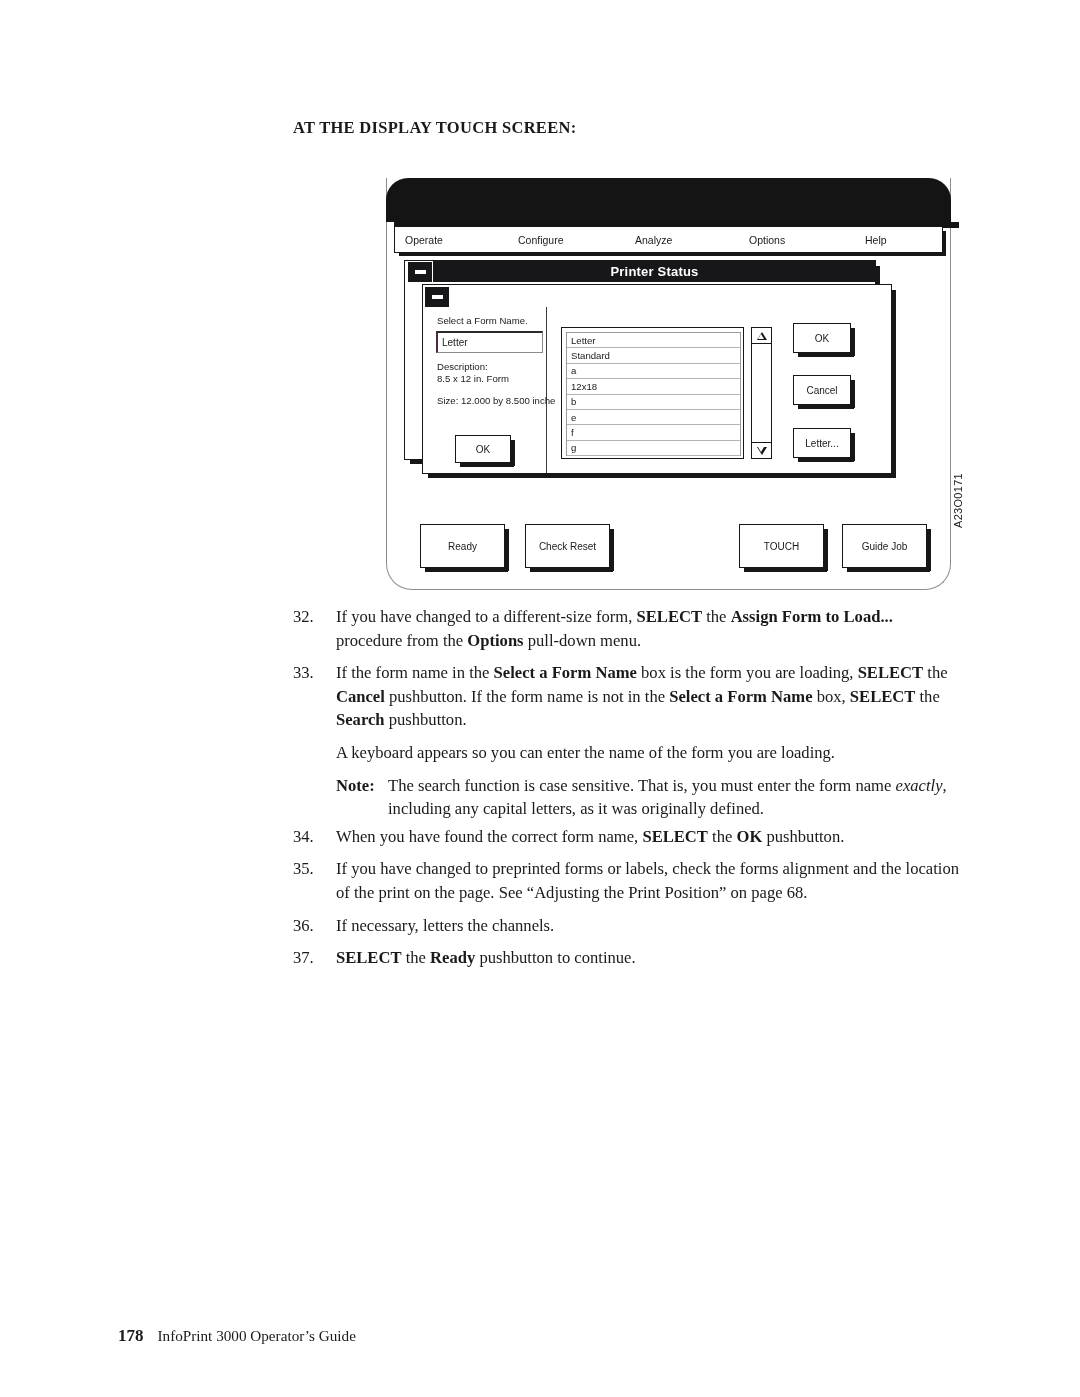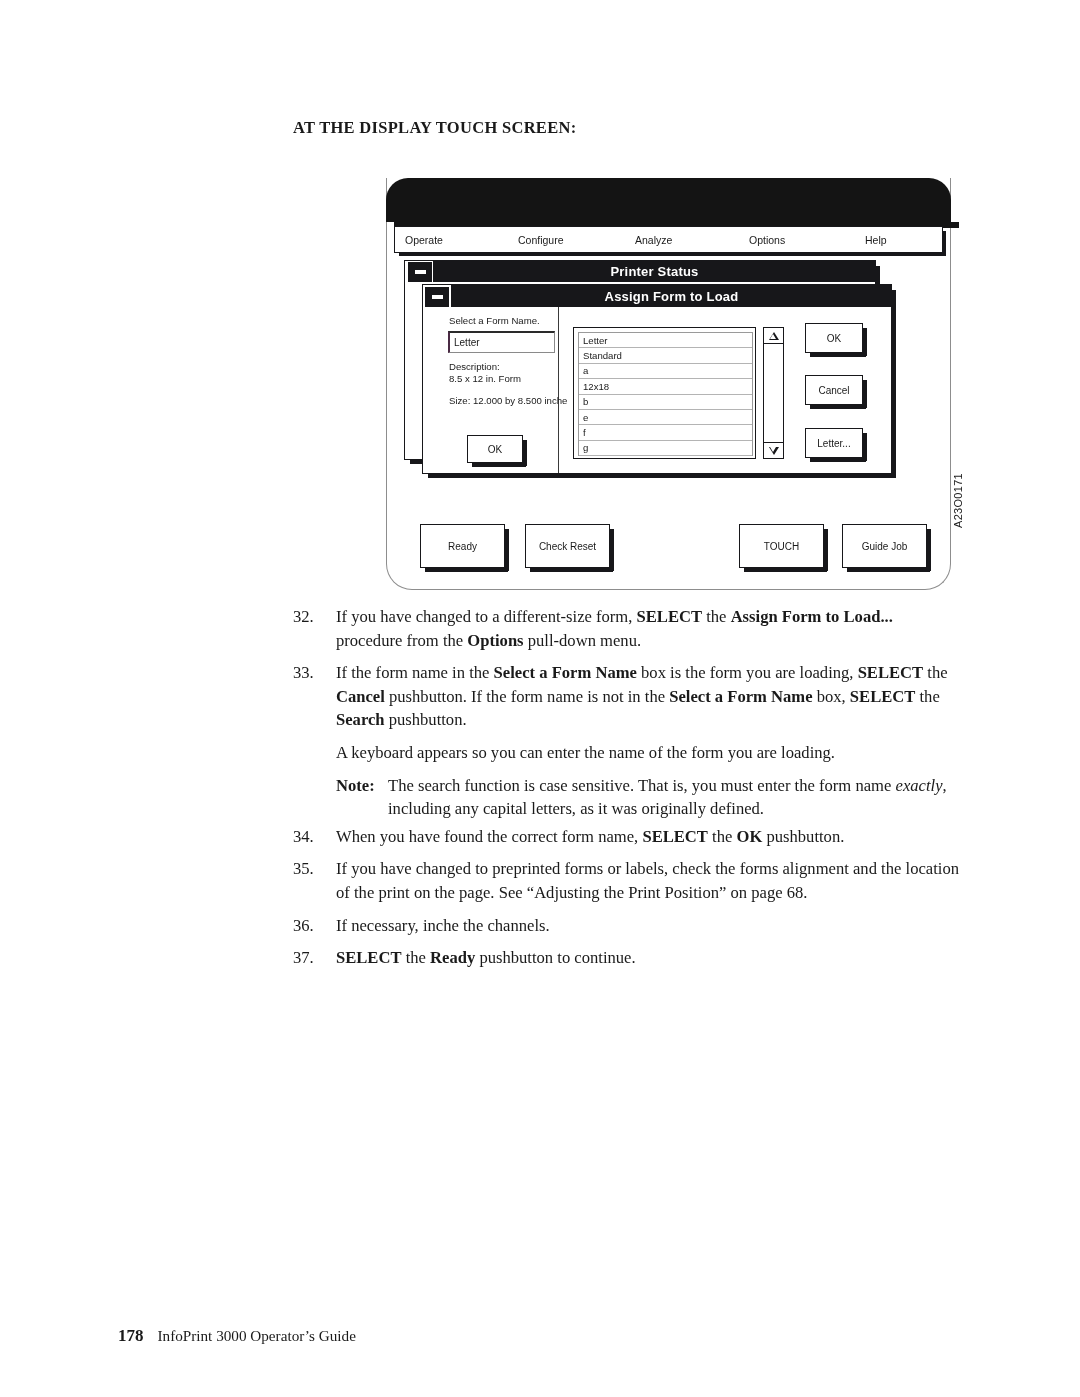--- a/index.html
+++ b/index.html
@@ -142,21 +142,21 @@
   
   #win-printer-status { left: 18px; top: 82px; width: 472px; height: 200px; }
   #ps-title { left: 28px; top: -1px; width: 443px; height: 22px; }
   #ps-min   { left: 3px; top: 1px; width: 24px; height: 20px; }
 
   
   #win-assign { left: 36px; top: 106px; width: 470px; height: 190px; z-index: 5; }
   #af-title { left: 28px; top: 0px; width: 441px; height: 22px; }
   #af-min   { left: 2px; top: 2px; width: 24px; height: 20px; }
 
-  .af-body { position: absolute; left: 16px; top: 22px; width: 468px; height: 166px; }
+  .af-body { position: absolute; left: 4px; top: 22px; width: 468px; height: 166px; }
   .af-divider {
     position: absolute; left: 119px; top: 0; width: 1.3px; height: 166px;
     background: #3a3a3a;
   }
 
   .lbl {
     position: absolute;
     font-family: "Liberation Sans", sans-serif;
     font-size: 9.6px;
     color: #1a1a1a;
@@ -359,21 +359,20 @@
 
   <div class="win win-shadow" id="win-printer-status">
     <div class="titlebar" id="ps-title">Printer Status</div>
     <div class="min-btn" id="ps-min">
         <i></i>
       </div>
     <div class="btn" style="left:42px; top:154px; width:56px; height:28px;">OK</div>
   </div>
 
   <div class="win win-shadow" id="win-assign">
-    <div class="titlebar" id="af-title">Assign Form to Load</div>
     <div class="min-btn" id="af-min">
         <i></i>
       </div>
 
     <div class="af-body">
       <div class="af-divider"></div>
 
       <div class="lbl" style="left:10px; top:8px;">Select a Form Name.</div>
       <div class="text-input" style="left:9px; top:24px; width:107px; height:22px;">Letter</div>
       <div class="lbl" style="left:10px; top:54px;">Description:</div>
@@ -441,21 +440,21 @@
     <div class="step-txt"><span>When you have found the correct form name, </span><b>SELECT</b><span> the </span><b>OK</b><span> pushbutton.</span></div>
   </div>
 
   <div class="step">
     <div class="step-num">35.</div>
     <div class="step-txt">If you have changed to preprinted forms or labels, check the forms alignment and the location of the print on the page. See “Adjusting the Print Position” on page 68.</div>
   </div>
 
   <div class="step">
     <div class="step-num">36.</div>
-    <div class="step-txt">If necessary, inche the channels.</div>
+    <div class="step-txt">If necessary, letters the channels.</div>
   </div>
 
   <div class="step">
     <div class="step-num">37.</div>
     <div class="step-txt"><b>SELECT</b><span> the </span><b>Ready</b><span> pushbutton to continue.</span></div>
   </div>
 </div>
 
 <div class="footer">
   <span class="footer-page">178</span>

